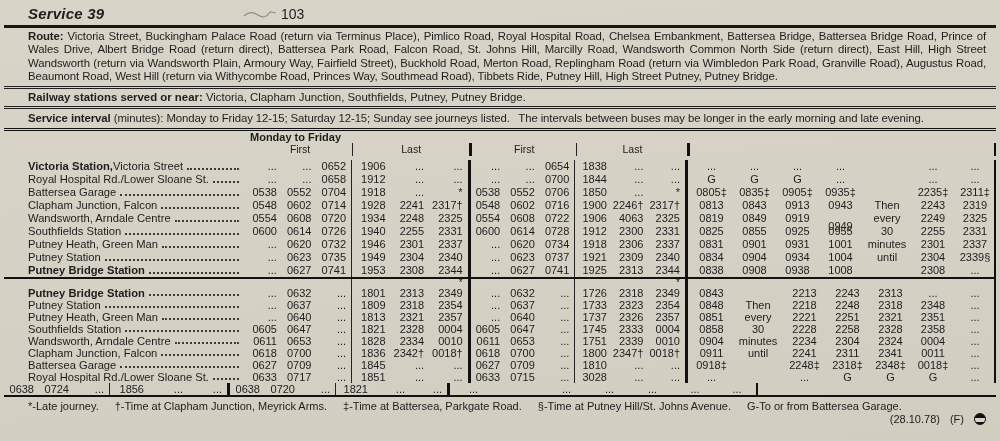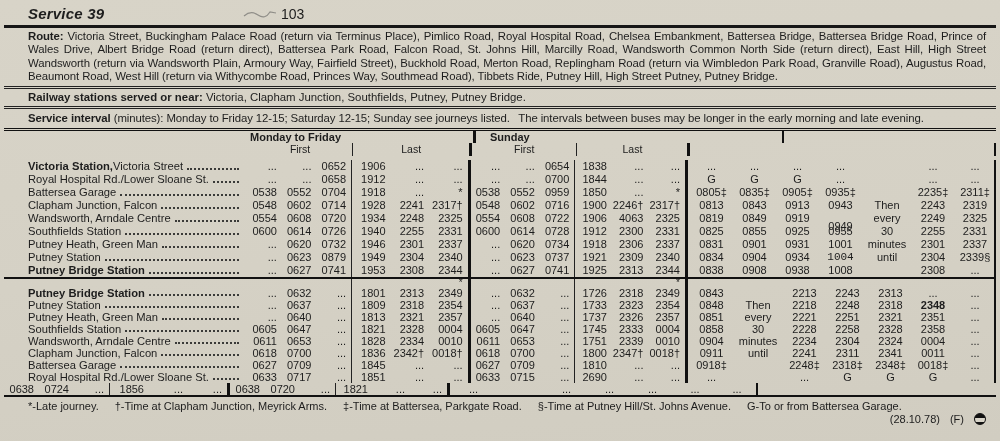--- a/index.html
+++ b/index.html
@@ -87,21 +87,20 @@
 
   <div class="oneline"><span class="lead">Railway stations served or near:</span><span> Victoria, Clapham Junction, Southfields, Putney, Putney Bridge.</span></div>
   <div class="rule-dbl"></div>
 
   <div class="para"><span class="lead">Service interval</span><span> (minutes): Monday to Friday 12-15; Saturday 12-15; Sunday see journeys listed.  The intervals between buses may be longer in the early morning and late evening.</span></div>
 
   <div class="ttable">
     <div class="hrow">
       <div class="c-st-h"></div>
       <div class="h-mf">Monday to Friday</div>
-      <div class="h-sun">Sunday</div>
     </div>
     <div class="hrow2">
       <div class="c-st-h"></div>
       <div class="h-mff">First</div>
       <div class="h-mfl">Last</div>
       <div class="h-satf">First</div>
       <div class="h-satl">Last</div>
       <div class="h-sunsp"></div>
     </div>
     <div>
@@ -190,21 +189,21 @@
               <div class="tc">0704</div>
             </div>
             <div class="grp g-mfl">
               <div class="tc">1918</div>
               <div class="tc">...</div>
               <div class="tc">*</div>
             </div>
             <div class="grp g-satf">
               <div class="tc">0538</div>
               <div class="tc">0552</div>
-              <div class="tc">0959</div>
+              <div class="tc">0706</div>
             </div>
             <div class="grp g-satl">
               <div class="tc">1850</div>
               <div class="tc">...</div>
               <div class="tc">*</div>
             </div>
             <div class="grp g-sun">
               <div class="tc sunc" style="width: 43px;">0805‡</div>
               <div class="tc sunc" style="width: 43px;">0835‡</div>
               <div class="tc sunc" style="width: 43px;">0905‡</div>
@@ -360,42 +359,42 @@
           </div>
           <div class="trow">
             <div class="c-station">
               <span class="sb"></span>
               <span>Putney Station</span>
               <span class="leader"></span>
             </div>
             <div class="grp g-mff">
               <div class="tc">...</div>
               <div class="tc">0623</div>
-              <div class="tc">0879</div>
+              <div class="tc">0735</div>
             </div>
             <div class="grp g-mfl">
               <div class="tc">1949</div>
               <div class="tc">2304</div>
               <div class="tc">2340</div>
             </div>
             <div class="grp g-satf">
               <div class="tc">...</div>
               <div class="tc">0623</div>
               <div class="tc">0737</div>
             </div>
             <div class="grp g-satl">
               <div class="tc">1921</div>
               <div class="tc">2309</div>
               <div class="tc">2340</div>
             </div>
             <div class="grp g-sun">
               <div class="tc sunc" style="width: 43px;">0834</div>
               <div class="tc sunc" style="width: 43px;">0904</div>
               <div class="tc sunc" style="width: 43px;">0934</div>
-              <div class="tc sunc" style="width: 43px; font-family: Liberation Mono, monospace;">1004</div>
+              <div class="tc sunc" style="width: 43px;">1004</div>
               <div class="tc sunc" style="width: 50px;">until</div>
               <div class="tc sunc" style="width: 42px;">2304</div>
               <div class="tc sunc" style="width: 42px;">2339§</div>
             </div>
           </div>
           <div class="trow">
             <div class="c-station">
               <span class="sb">Putney Bridge Station</span>
               <span></span>
               <span class="leader"></span>
@@ -528,21 +527,21 @@
               <div class="tc">1733</div>
               <div class="tc">2323</div>
               <div class="tc">2354</div>
             </div>
             <div class="grp g-sun">
               <div class="tc sunc" style="width: 43px;">0848</div>
               <div class="tc sunc" style="width: 50px;">Then</div>
               <div class="tc sunc" style="width: 43px;">2218</div>
               <div class="tc sunc" style="width: 43px;">2248</div>
               <div class="tc sunc" style="width: 43px;">2318</div>
-              <div class="tc sunc" style="width: 42px; font-weight: bold;">2348</div>
+              <div class="tc sunc" style="width: 42px;">2348</div>
               <div class="tc sunc" style="width: 42px;">...</div>
             </div>
           </div>
           <div class="trow">
             <div class="c-station">
               <span class="sb"></span>
               <span>Putney Heath, Green Man</span>
               <span class="leader"></span>
             </div>
             <div class="grp g-mff">
@@ -734,21 +733,21 @@
               <div class="tc">1851</div>
               <div class="tc">...</div>
               <div class="tc">...</div>
             </div>
             <div class="grp g-satf">
               <div class="tc">0633</div>
               <div class="tc">0715</div>
               <div class="tc">...</div>
             </div>
             <div class="grp g-satl">
-              <div class="tc">2690</div>
+              <div class="tc">3028</div>
               <div class="tc">...</div>
               <div class="tc">...</div>
             </div>
             <div class="grp g-sun">
               <div class="tc sunc" style="width: 43px;">...</div>
               <div class="tc sunc" style="width: 50px;"></div>
               <div class="tc sunc" style="width: 43px;">...</div>
               <div class="tc sunc" style="width: 43px;">G</div>
               <div class="tc sunc" style="width: 43px;">G</div>
               <div class="tc sunc" style="width: 42px;">G</div>

